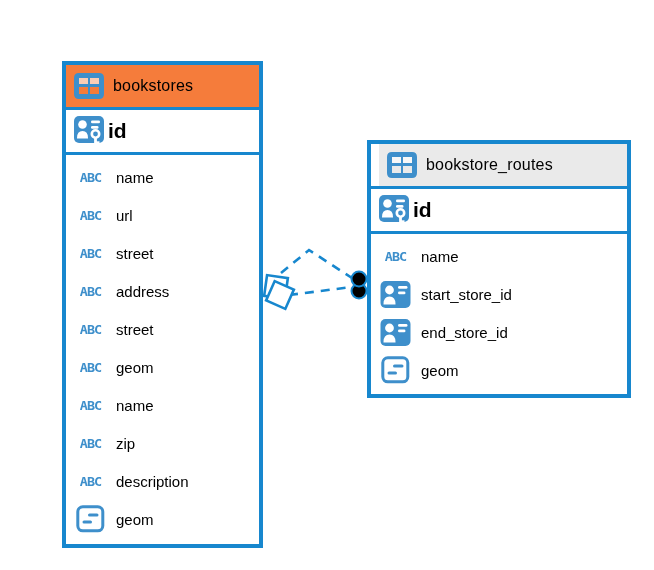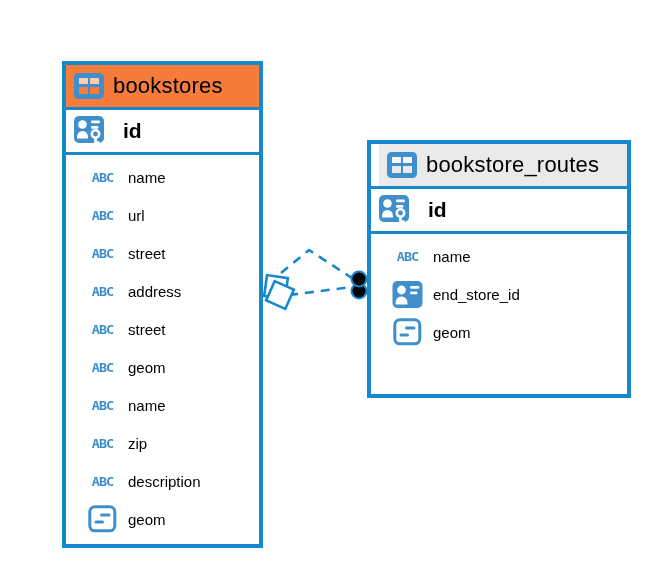--- a/index.html
+++ b/index.html
@@ -13,31 +13,31 @@
     display:flex;flex-direction:column;
   }
   .t-left{left:62px;top:61px;width:201px;height:487px;}
   .t-right{left:367px;top:140px;width:264px;height:258px;}
   .thead{
     height:42px;flex:0 0 42px;display:flex;align-items:center;gap:9px;
     padding-left:8px;box-sizing:border-box;
   }
   .thead.orange{background:#F57C3B;}
   .thead.gray{background:#EAEAEA;margin-left:8px;}
-  .ttitle{font-size:22px;letter-spacing:.2px;}
+  .ttitle{font-size:16px;letter-spacing:.2px;}
   .pkrow{
-    flex:0 0 45px;display:flex;align-items:center;gap:17px;padding-left:7px;
+    flex:0 0 45px;display:flex;align-items:center;gap:2px;padding-left:7px;
     border-top:3px solid #1787CE;box-sizing:border-box;
   }
   .pkname{font-size:21px;font-weight:bold;}
   .cols{
     flex:1 1 auto;border-top:3px solid #1787CE;box-sizing:border-box;
     padding-top:3px;overflow:hidden;
   }
-  .crow{height:38px;display:flex;align-items:center;gap:9px;padding-left:20px;}
+  .crow{height:38px;display:flex;align-items:center;gap:9px;padding-left:8px;}
   .cname{font-size:15px;}
   .abc{
     flex:0 0 33px;width:33px;text-align:center;
     font-family:"DejaVu Sans Mono","Liberation Mono",monospace;
     font-weight:bold;font-size:13.5px;letter-spacing:-1px;color:#3E8FCB;
     transform:scaleY(.92);
   }
   .icon-svg{flex:0 0 auto;display:block;}
   .connectors{position:absolute;inset:0;pointer-events:none;}
 </style>
@@ -152,20 +152,30 @@
         <span class="cname">name</span>
       </div>
       <div class="crow">
         <svg class="icon-svg" width="31" height="29" viewBox="0 0 31 29" style="margin:0 1px;">
           <rect x="0.5" y="1" width="30" height="27" rx="5" fill="#3E8FCB"></rect>
           <circle cx="9.5" cy="10" r="4.4" fill="#fff"></circle>
           <path d="M3.5 24 Q3.5 16.5 9.5 16.5 Q15.5 16.5 15.5 24 L15.5 24.5 L3.5 24.5 Z" fill="#fff"></path>
           <rect x="18" y="6" width="9.5" height="2.8" rx="1.4" fill="#fff"></rect>
           <rect x="18" y="11.5" width="7.5" height="2.8" rx="1.4" fill="#fff"></rect>
         </svg>
+        <span class="cname">start_store_id</span>
+      </div>
+      <div class="crow">
+        <svg class="icon-svg" width="31" height="29" viewBox="0 0 31 29" style="margin:0 1px;">
+          <rect x="0.5" y="1" width="30" height="27" rx="5" fill="#3E8FCB"></rect>
+          <circle cx="9.5" cy="10" r="4.4" fill="#fff"></circle>
+          <path d="M3.5 24 Q3.5 16.5 9.5 16.5 Q15.5 16.5 15.5 24 L15.5 24.5 L3.5 24.5 Z" fill="#fff"></path>
+          <rect x="18" y="6" width="9.5" height="2.8" rx="1.4" fill="#fff"></rect>
+          <rect x="18" y="11.5" width="7.5" height="2.8" rx="1.4" fill="#fff"></rect>
+        </svg>
         <span class="cname">end_store_id</span>
       </div>
       <div class="crow">
         <svg class="icon-svg" width="29" height="28" viewBox="0 0 29 28" style="margin:0 2px;">
           <rect x="1.8" y="1.8" width="25" height="24" rx="5" fill="#fff" stroke="#3E8FCB" stroke-width="3"></rect>
           <line x1="13.5" y1="10" x2="21" y2="10" stroke="#3E8FCB" stroke-width="3" stroke-linecap="round"></line>
           <line x1="8" y1="17" x2="14.5" y2="17" stroke="#3E8FCB" stroke-width="3" stroke-linecap="round"></line>
         </svg>
         <span class="cname">geom</span>
       </div>

